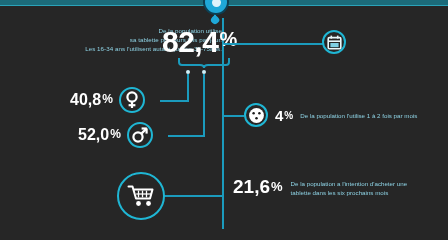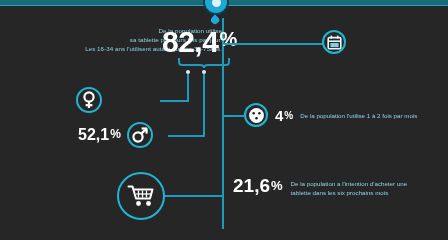--- a/index.html
+++ b/index.html
@@ -115,21 +115,21 @@
     position:absolute;left:322px;top:30px;width:28px;height:28px;
   }
 
   
   .cart-circle{
     position:absolute;left:117px;top:172px;width:48px;height:48px;
     border-radius:50%;border:2px solid #1fb6d4;background:#262626;
     display:flex;align-items:center;justify-content:center;box-sizing:border-box;
   }
 
-  .bottom-item{position:absolute;left:233px;top:176px;display:flex;align-items:flex-start;}
+  .bottom-item{position:absolute;left:233px;top:176px;display:flex;align-items:center;}
   .bottom-item .val{
     font-size:19px;font-weight:bold;color:#ffffff;white-space:nowrap;line-height:20px;
   }
   .bottom-item .val .sym{font-size:13px;vertical-align:2px;margin-left:1px;}
   .bottom-item .cap{
     font-size:6.2px;line-height:9px;color:#8fd4e6;margin-left:8px;margin-top:3px;
   }
   .bottom-item .cap span{display:block;white-space:nowrap;}
 </style>
 </head>
@@ -171,32 +171,35 @@
   <div class="ln v" style="left:203px;top:74px;height:63px;"></div>
   <div class="ln h" style="left:168px;top:135px;width:37px;"></div>
 
   <div class="ln h" style="left:224px;top:43px;width:100px;"></div>
 
   <div class="ln h" style="left:224px;top:115px;width:20px;"></div>
 
   <div class="ln h" style="left:164px;top:195px;width:59px;"></div>
 
   <div class="gender-row" style="left:70px;top:87px;">
+    <div class="val">
+      <span>40,8</span><span class="sym">%</span>
+    </div>
     <div class="circ sm">
       <svg width="16" height="18" viewBox="0 0 16 18">
         <circle cx="8" cy="6" r="4.6" fill="none" stroke="#ffffff" stroke-width="2.2"></circle>
         <line x1="8" y1="10.6" x2="8" y2="17" stroke="#ffffff" stroke-width="2.2"></line>
         <line x1="4.6" y1="14.2" x2="11.4" y2="14.2" stroke="#ffffff" stroke-width="2.2"></line>
       </svg>
     </div>
   </div>
 
   <div class="gender-row" style="left:78px;top:122px;">
     <div class="val">
-      <span>52,1</span><span class="sym">%</span>
+      <span>52,0</span><span class="sym">%</span>
     </div>
     <div class="circ sm">
       <svg width="17" height="17" viewBox="0 0 17 17">
         <circle cx="7" cy="10" r="4.6" fill="none" stroke="#ffffff" stroke-width="2.2"></circle>
         <line x1="10.4" y1="6.6" x2="15.5" y2="1.6" stroke="#ffffff" stroke-width="2.2"></line>
         <line x1="10.6" y1="1.5" x2="15.8" y2="1.5" stroke="#ffffff" stroke-width="2.2"></line>
         <line x1="15.6" y1="1.4" x2="15.6" y2="6.6" stroke="#ffffff" stroke-width="2.2"></line>
       </svg>
     </div>
   </div>

